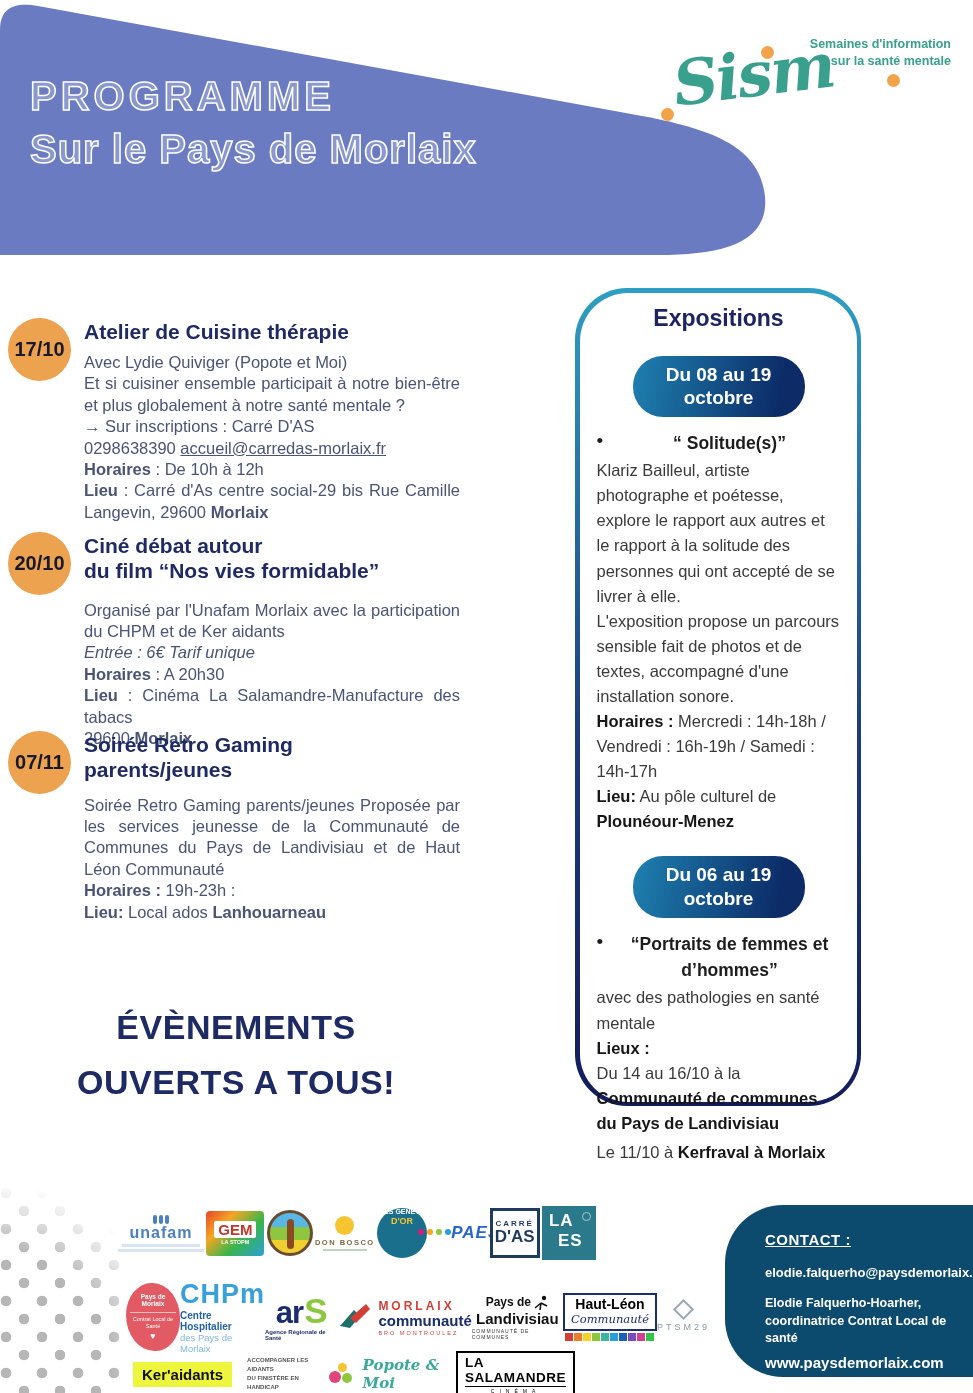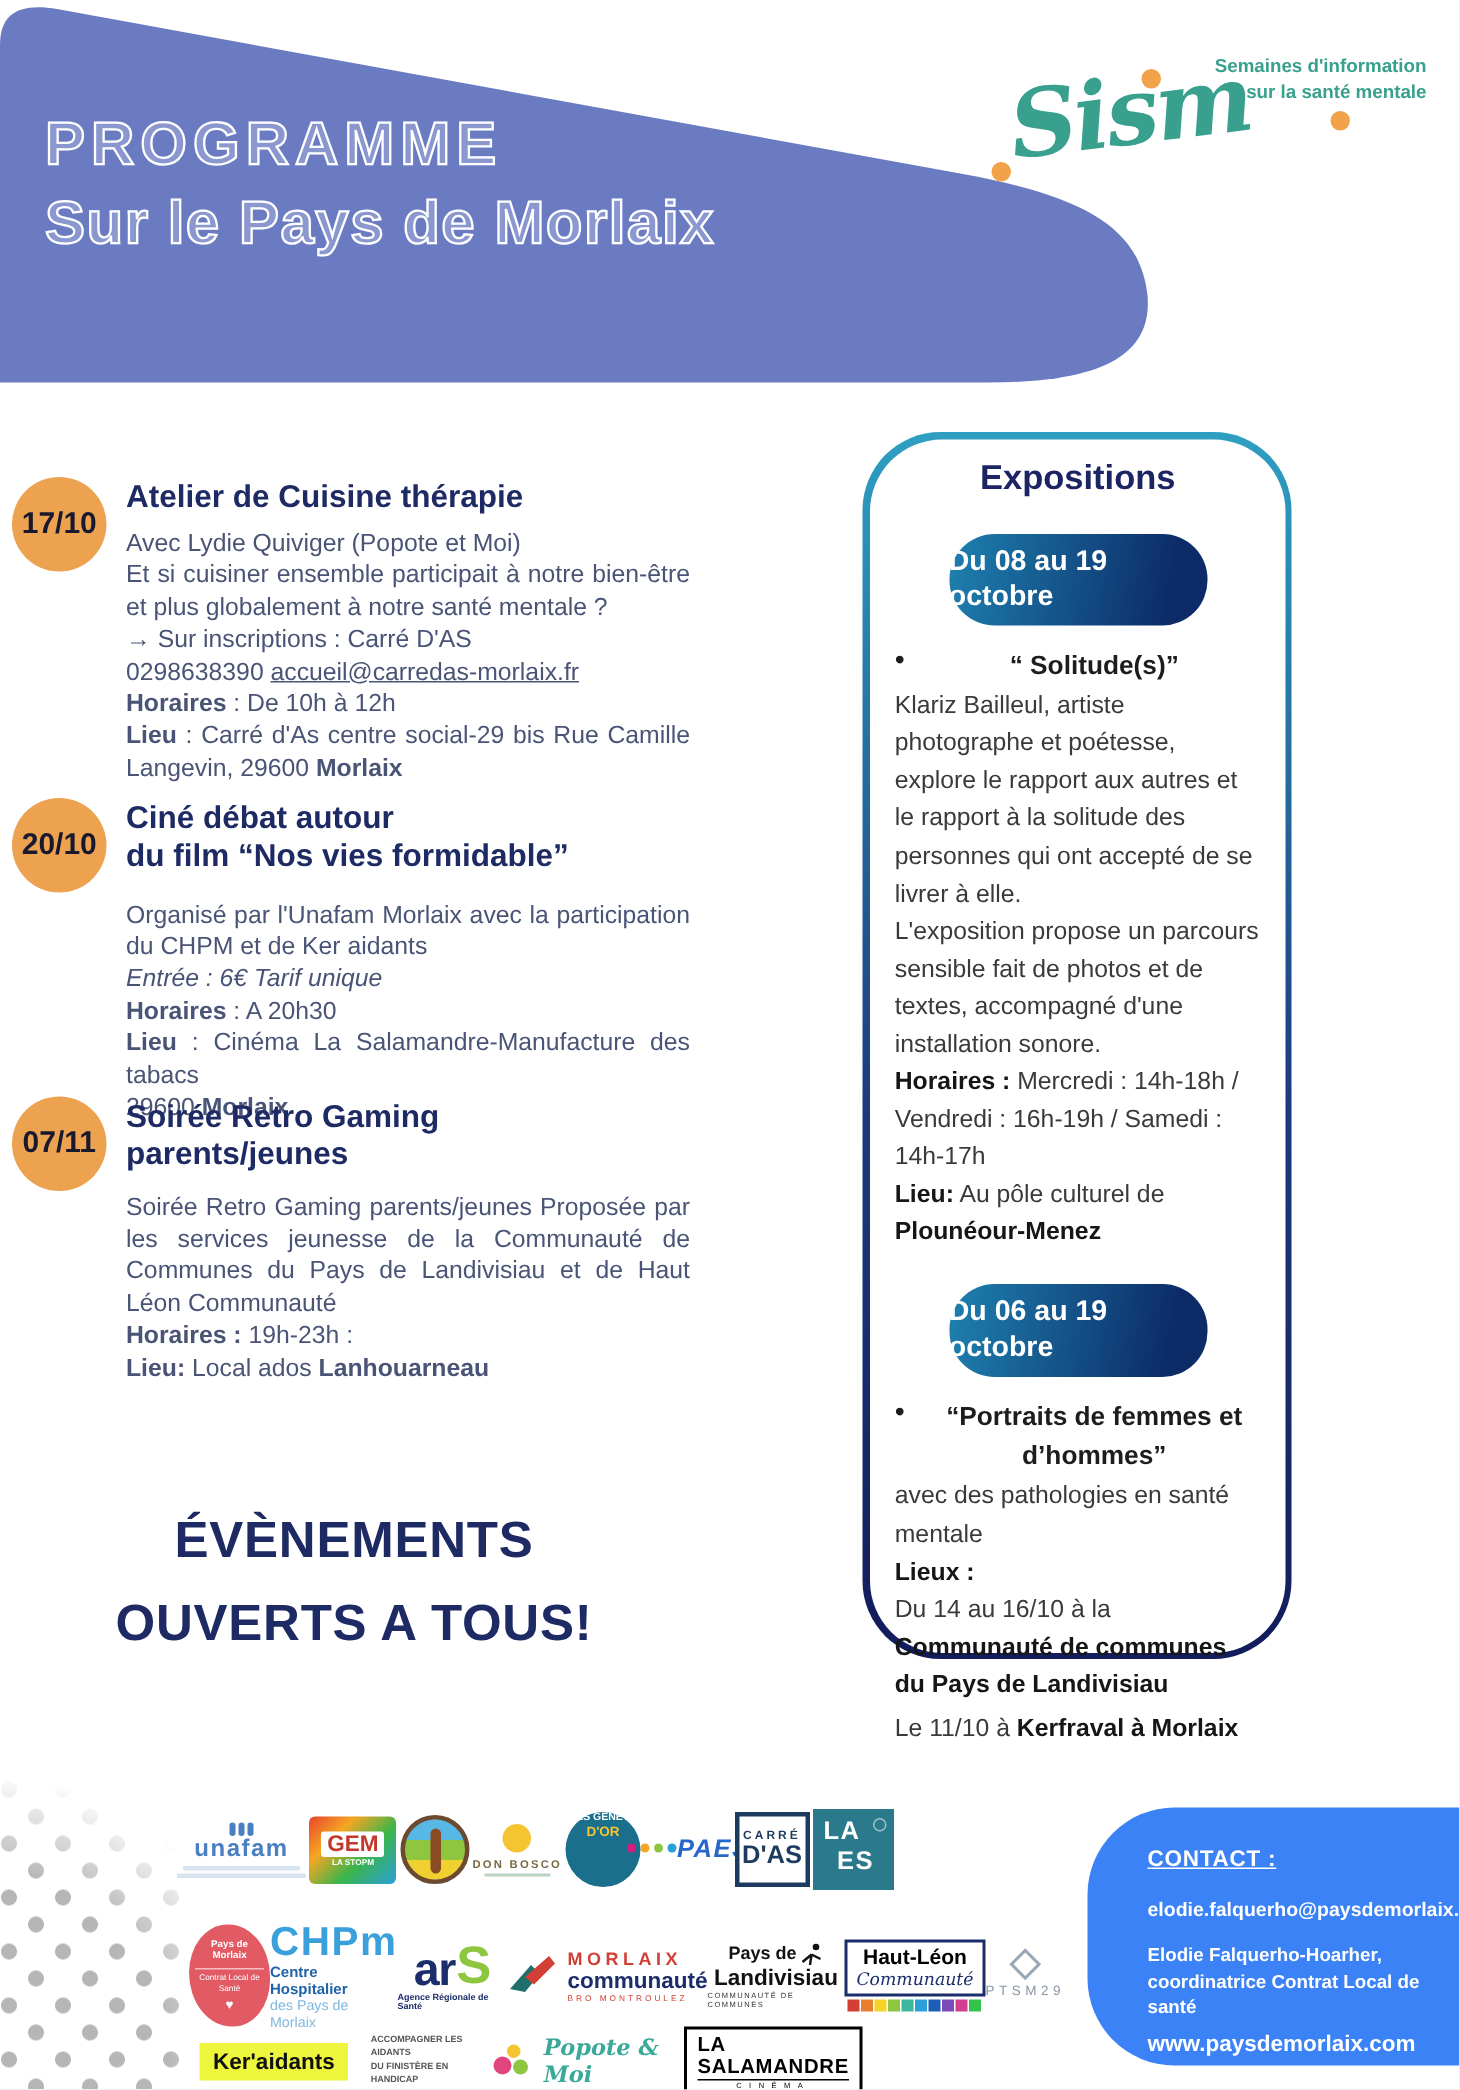--- a/index.html
+++ b/index.html
@@ -55,21 +55,21 @@
   .expo-outer {
     position:absolute; left:575px; top:288px; width:286px; height:818px;
     border-radius:52px; padding:4.5px;
     background:linear-gradient(180deg,#2E9FC2 0%, #1D3A7C 55%, #131C5C 100%);
   }
   .expo-inner { width:100%; height:100%; background:#fff; border-radius:48px; padding:10px 16px 10px 17px; }
   .expo-title { text-align:center; font-size:23px; font-weight:800; color:#1D2464; margin-top:2px; }
   .expo-pill {
     width:172px; margin:24px auto 13px; padding:7px 0; border-radius:30px;
     background:linear-gradient(100deg,#1E81B0 0%, #0C2B67 85%);
-    color:#fff; font-weight:bold; font-size:19px; line-height:1.25; text-align:left;
+    color:#fff; font-weight:bold; font-size:19px; line-height:1.25; text-align:center;
   }
   .expo-pill.p2 { margin-top:22px; }
   .expo-bullet-row { display:flex; margin:4px 0 2px; }
   .expo-bullet { width:22px; font-size:19px; color:#1d1d1d; }
   .expo-name { flex:1; text-align:center; font-weight:800; font-size:17.5px; color:#1d1d1d; line-height:1.5; }
   .expo-text { font-size:16.5px; color:#3A3A3A; line-height:1.52; }
   .expo-text b { color:#161616; font-weight:800; }
   .mt4 { margin-top:4px; }
 
   
@@ -167,21 +167,21 @@
   .popote-ic i { position:absolute; border-radius:50%; }
   .popote-word { font-family:"DejaVu Serif", serif; font-style:italic; font-weight:bold; font-size:15px; color:#3AA99A; }
 
   .sala-box { border:2.5px solid #000; padding:2px 7px 1px; display:flex; flex-direction:column; align-items:center; background:#fff; }
   .sala-t1 { font-size:13.5px; font-weight:800; color:#000; letter-spacing:0.5px; }
   .sala-t2 { font-size:5px; letter-spacing:5px; color:#000; border-top:1px solid #000; width:100%; text-align:center; padding-top:1px; margin-top:1px; }
 
   
   .contact {
     position:absolute; left:725px; top:1205px; width:248px; height:172px;
-    background:#3b82f6; border-radius:58px 0 0 58px; color:#fff; padding:26px 14px 0 40px;
+    background:#0c4a6e; border-radius:58px 0 0 58px; color:#fff; padding:26px 14px 0 40px;
   }
   .contact-label { font-size:15px; font-weight:800; letter-spacing:0.5px; text-decoration:underline; }
   .contact-email { font-size:13px; font-weight:800; margin-top:17px; }
   .contact-name  { font-size:12.5px; font-weight:bold; margin-top:15px; line-height:1.4; }
   .contact-role  { font-size:12.5px; font-weight:bold; line-height:1.4; }
   .contact-web   { font-size:15px; font-weight:800; margin-top:6px; }
 
   
   .dots {
     position:absolute; left:-12px; top:1175px; width:132px; height:218px;

